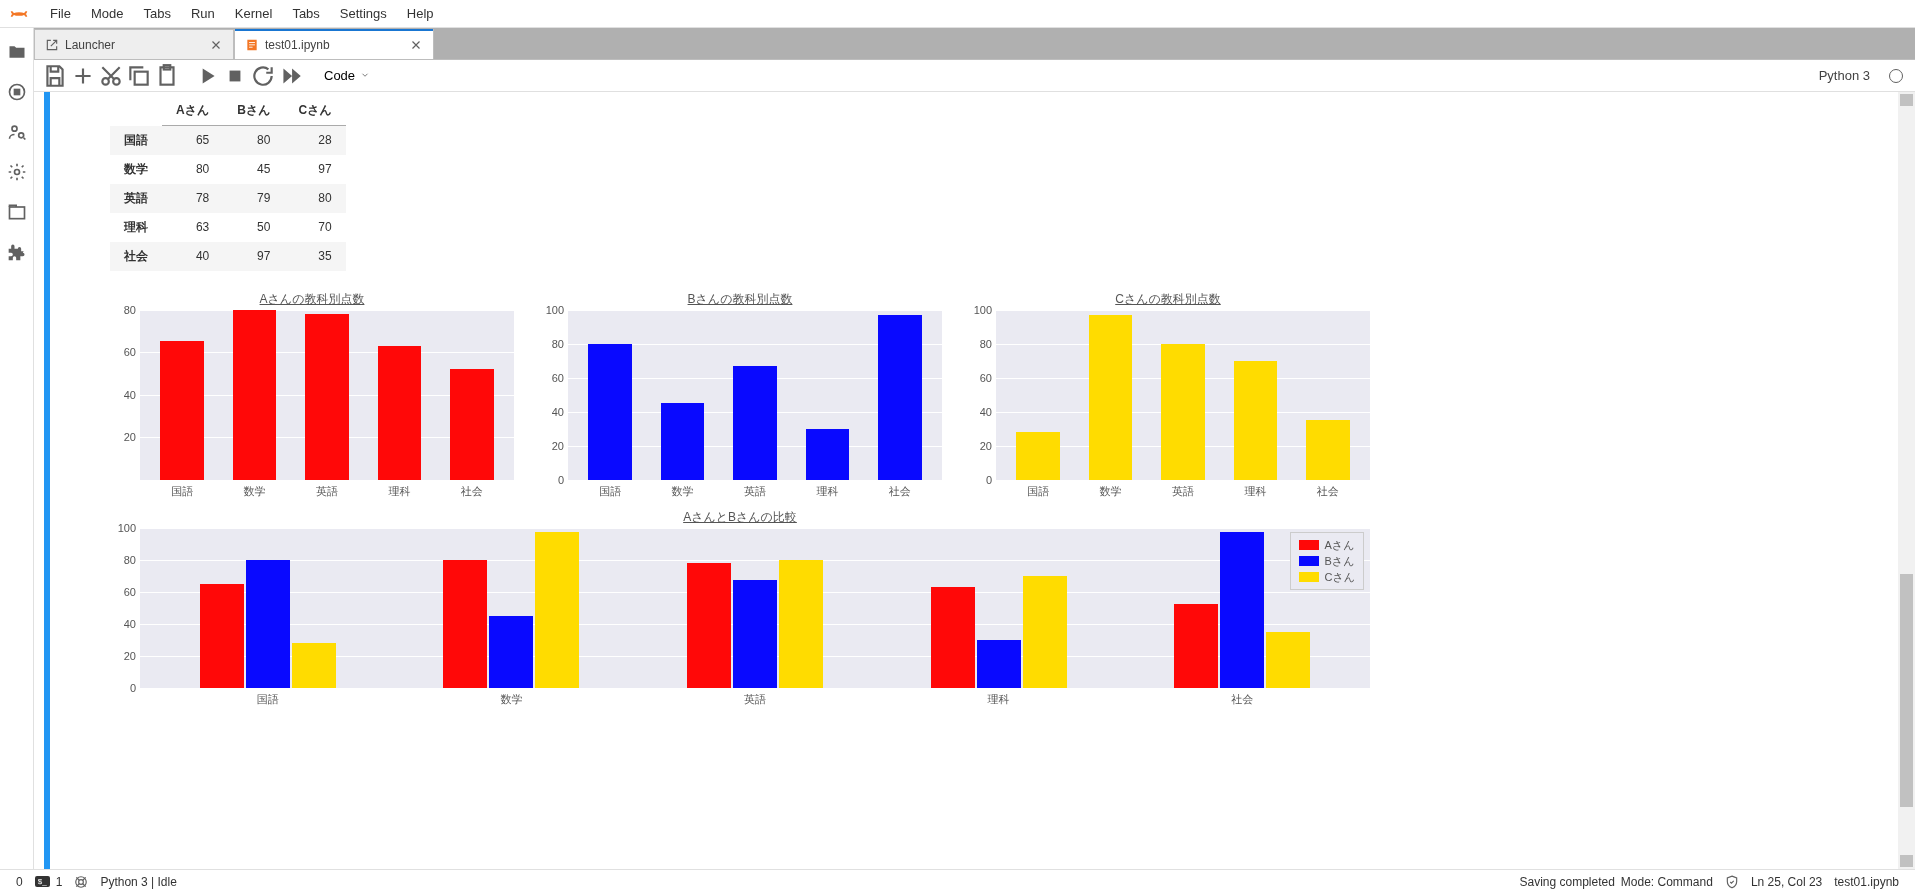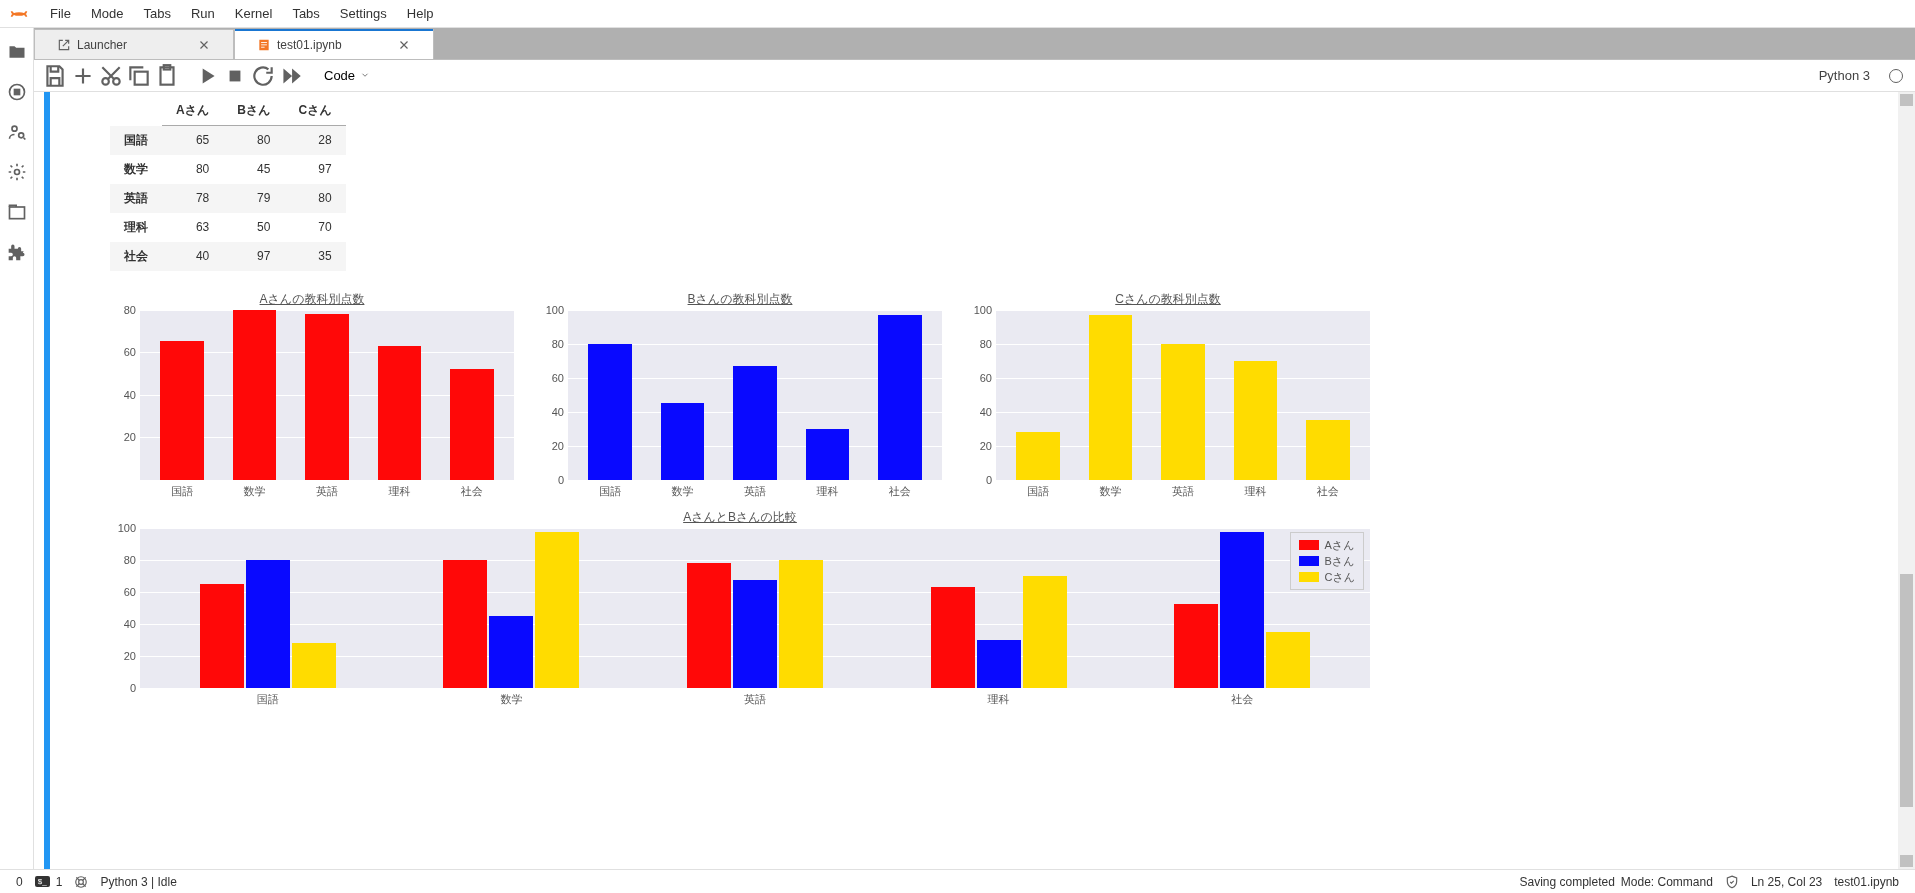--- a/index.html
+++ b/index.html
@@ -13,21 +13,21 @@
 
   
   .main { flex: 1 1 auto; display: flex; min-height: 0; }
   .activitybar { width: 34px; background: #fff; border-right: 1px solid #e0e0e0; display:flex; flex-direction:column; align-items:center; padding-top:14px; gap:20px;}
   .activitybar .aicon { width:20px; height:20px; color:#616161; cursor:pointer; display:flex; align-items:center; justify-content:center;}
 
   .content { flex:1 1 auto; display:flex; flex-direction:column; min-width:0; }
 
   
   .tabstrip { height: 32px; background: #b0b0b0; display:flex; align-items:flex-end; border-bottom:1px solid #bdbdbd; }
-  .tab { height: 30px; min-width: 200px; padding: 0 22px; display:flex; align-items:center; gap:6px; border:1px solid #bdbdbd; border-bottom:none; background:#eeeeee; position:relative; cursor:pointer;}
+  .tab { height: 30px; min-width: 200px; padding: 0 10px; display:flex; align-items:center; gap:6px; border:1px solid #bdbdbd; border-bottom:none; background:#eeeeee; position:relative; cursor:pointer;}
   .tab.active { background:#fff; }
   .tab.active::before { content:""; position:absolute; left:0; right:0; top:-1px; height:2px; background:#1976d2; }
   .tab .tabicon { width:14px; height:14px; display:inline-flex;}
   .tab .tablabel { font-size:12px; color:#424242; }
   .tab .close { margin-left:auto; width:14px; height:14px; display:inline-flex; align-items:center; justify-content:center; color:#616161; }
 
   
   .nbtoolbar { height:32px; border-bottom:1px solid #e0e0e0; display:flex; align-items:center; padding:0 8px; gap:2px; background:#fff;}
   .nbtoolbar .tbtn { width:26px; height:26px; display:flex; align-items:center; justify-content:center; color:#616161; cursor:pointer; border-radius:3px;}
   .nbtoolbar .sep { width:10px;}

